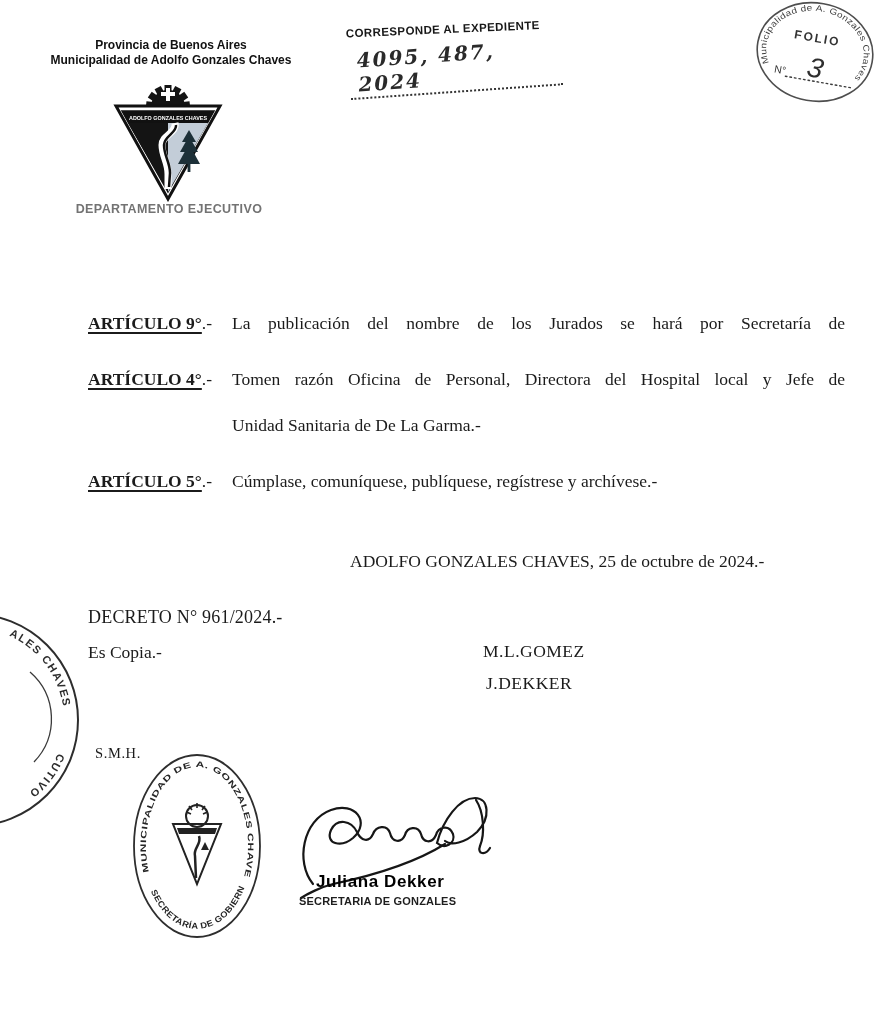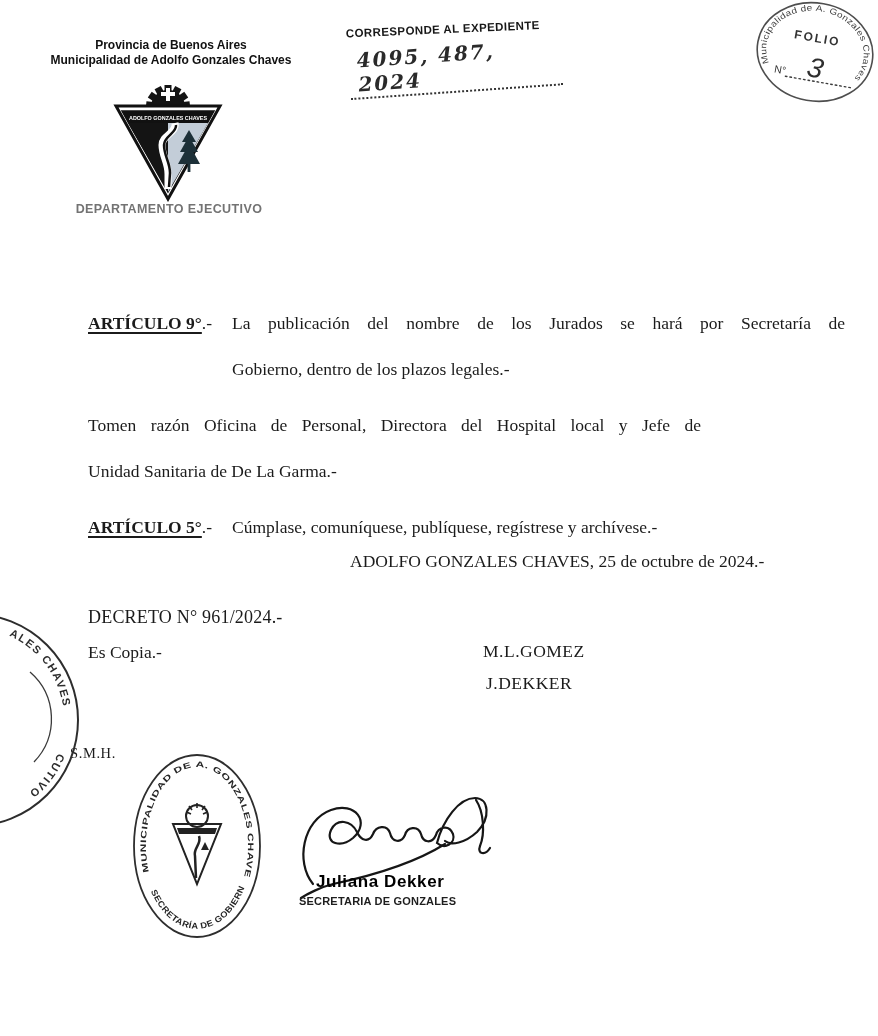--- a/index.html
+++ b/index.html
@@ -65,21 +65,21 @@
 
   .place-date{left:350px;top:551px;font-size:17.5px;}
   .decree-no{
     left:88px;top:607px;font-size:18px;
     text-decoration-thickness:1.5px;
     text-underline-offset:3px;letter-spacing:.2px;
   }
   .es-copia{left:88px;top:642px;font-size:17.5px;}
   .signer1{left:483px;top:641px;font-size:17.5px;letter-spacing:.5px;}
   .signer2{left:486px;top:673px;font-size:17.5px;letter-spacing:.5px;}
-  .initials{left:70px;top:745px;font-size:14.5px;letter-spacing:.6px;}
+  .initials{left:95px;top:745px;font-size:14.5px;letter-spacing:.6px;}
 
   
   .sig-name{
     left:316px;top:872px;
     font-family:"Liberation Sans", sans-serif;
     font-weight:bold;font-size:17px;letter-spacing:.6px;
     color:#000000;
   }
   .sig-title{
     left:299px;top:895px;
@@ -158,24 +158,24 @@
       <path d="M 38 81 L 104 81" stroke="#3c3c3c" stroke-width="1.4" stroke-dasharray="1.6 3" fill="none"></path>
       <text x="66" y="77" text-anchor="middle" font-size="28" fill="#2f2f2f" font-family="DejaVu Serif, serif" font-style="italic" transform="rotate(4 66 70)">3</text>
     </g>
   </svg>
 
   <div class="abs articles">
     <div class="art">
       <div class="art-label"><span class="lbl">ARTÍCULO 9°</span><span>.-</span></div>
       <div class="art-text">
         <div class="jline">La publicación del nombre de los Jurados se hará por Secretaría de</div>
-        <div>Gobierno, dentro de los plazos legales.-</div>
       </div>
     </div>
     <div class="art">
+      <div class="art-label"><span class="lbl">ARTÍCULO 4°</span><span>.-</span></div>
       <div class="art-text">
         <div class="jline">Tomen razón Oficina de Personal, Directora del Hospital local y Jefe de</div>
         <div>Unidad Sanitaria de De La Garma.-</div>
       </div>
     </div>
     <div class="art">
       <div class="art-label"><span class="lbl">ARTÍCULO 5°</span><span>.-</span></div>
       <div class="art-text">
         <div>Cúmplase, comuníquese, publíquese, regístrese y archívese.-</div>
       </div>

